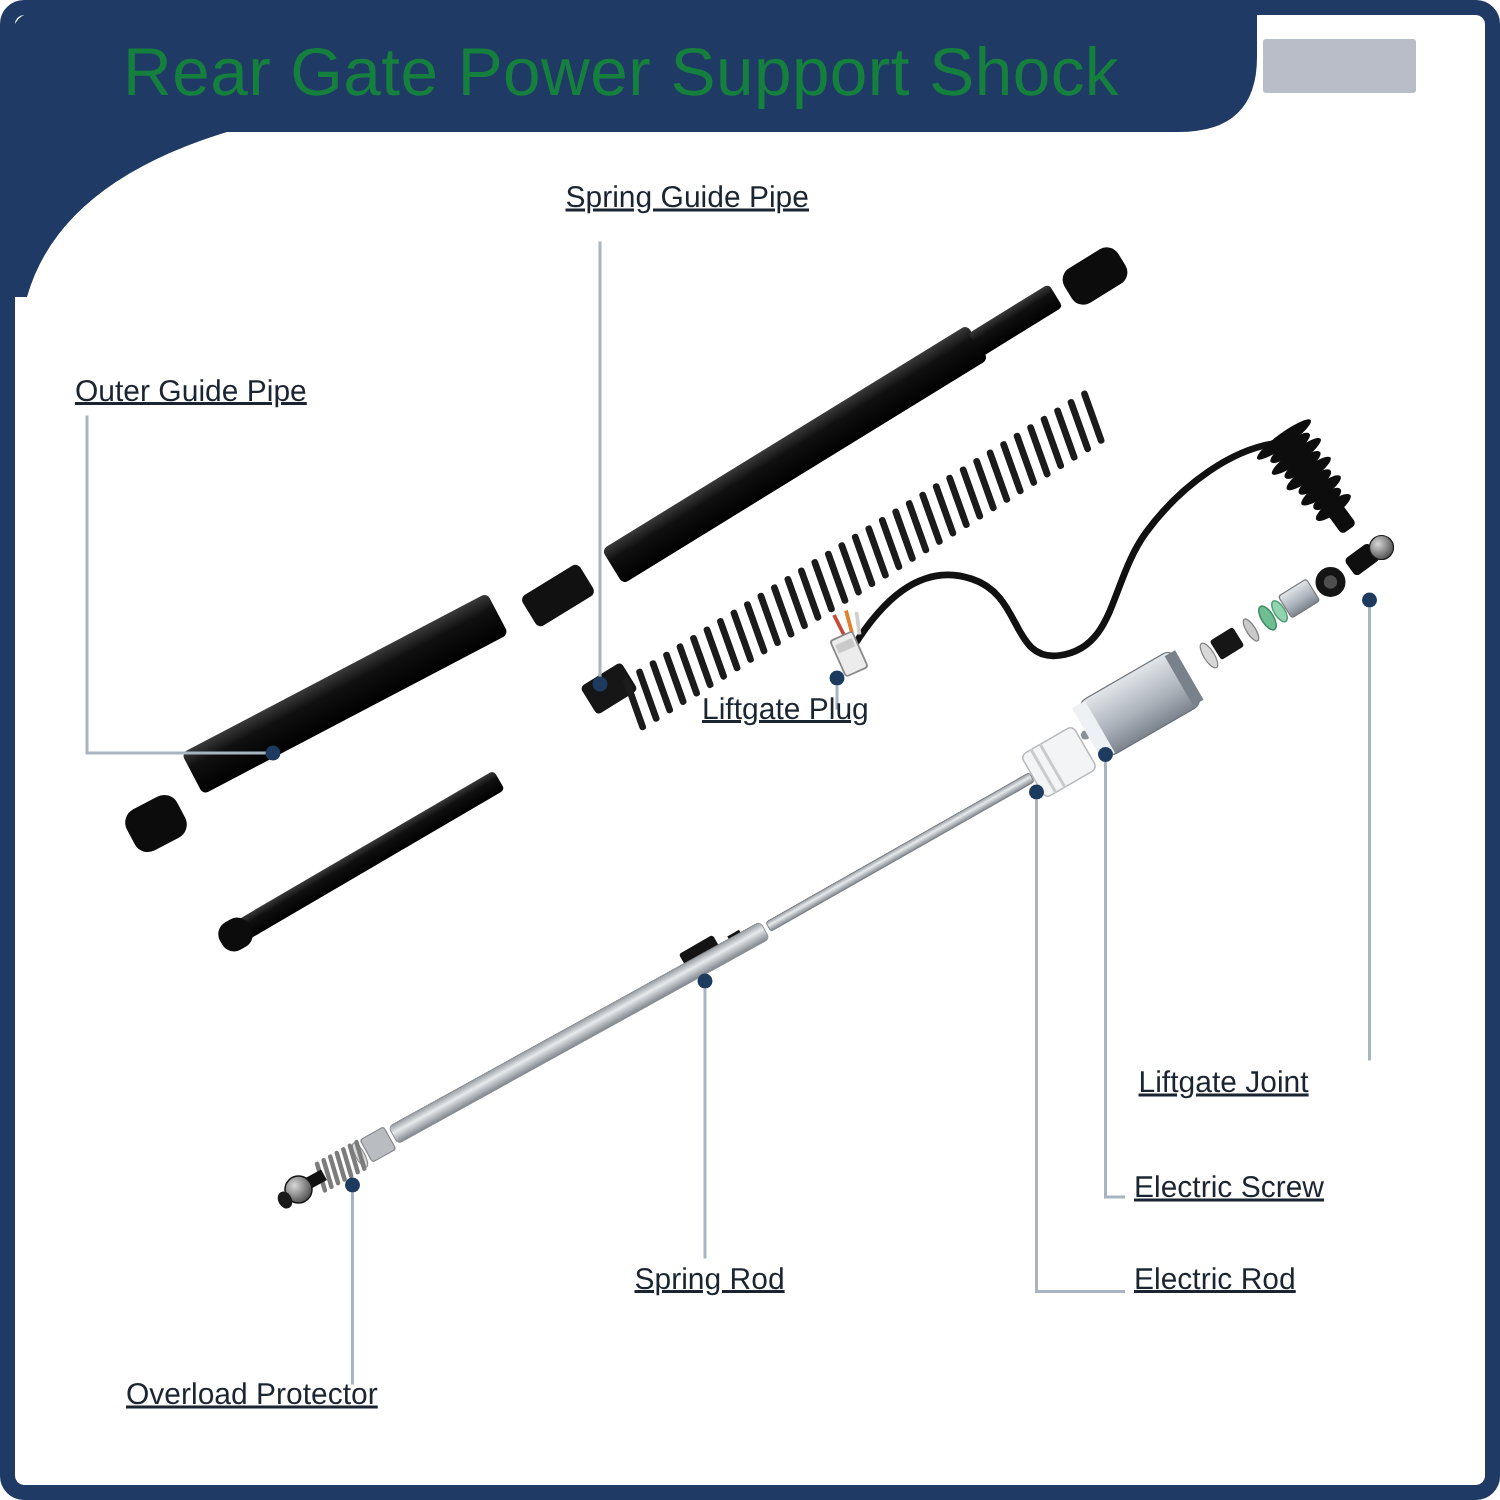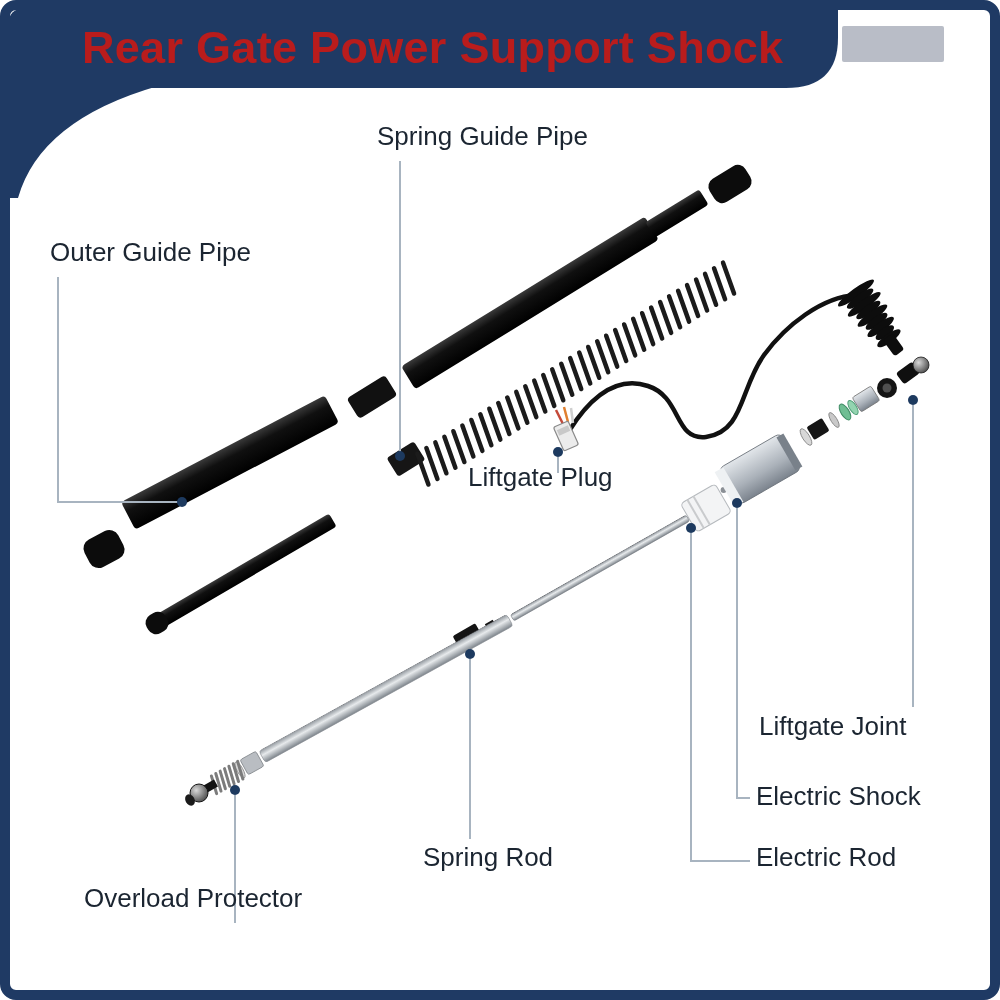--- a/index.html
+++ b/index.html
@@ -14,26 +14,26 @@
     border-radius:16px;
     z-index:5;pointer-events:none;
   }
   svg.scene{position:absolute;left:0;top:0;z-index:1;}
   .navy{fill:var(--navy,#1f3a64);}
   .grayblock{fill:var(--gray-block,#b9bdc7);}
   .leader{stroke:var(--leader,#a8b4c0);stroke-width:2;fill:none;}
   .dot{fill:var(--dot,#1f3a64);}
   .title{
     position:absolute;left:82px;top:22px;z-index:7;
-    font-size:45px;font-weight:700;color:#b91c1c;letter-spacing:.3px;
+    font-size:45px;font-weight:400;color:#15803d;letter-spacing:.3px;
     white-space:nowrap;
   }
   .label{
     position:absolute;z-index:6;white-space:nowrap;
-    font-size:26px;font-weight:500;color:var(--label-text,#1b2531);
+    font-size:20px;font-weight:500;color:var(--label-text,#1b2531);text-decoration:underline;
   }
 </style>
 </head>
 <body>
 
 <div class="frame"></div>
 
 <svg class="scene" width="1000" height="1000" viewBox="0 0 1000 1000">
   <defs>
     <linearGradient id="gblack" x1="0" y1="0" x2="0" y2="1">
@@ -223,19 +223,19 @@
     <circle class="dot" cx="470" cy="654" r="5"></circle>
 
     <path class="leader" d="M235,923 V795"></path>
     <circle class="dot" cx="235" cy="790" r="5"></circle>
   </g>
 </svg>
 
 <div class="title">Rear Gate Power Support Shock</div>
 
 <div class="label" style="left:377px;top:121px">Spring Guide Pipe</div>
-<div class="label" style="left:50px;top:237px">Outer Guide Pipe</div>
+<div class="label" style="left:50px;top:250px">Outer Guide Pipe</div>
 <div class="label" style="left:468px;top:462px">Liftgate Plug</div>
 <div class="label" style="left:759px;top:711px">Liftgate Joint</div>
-<div class="label" style="left:756px;top:781px">Electric Shock</div>
+<div class="label" style="left:756px;top:781px">Electric Screw</div>
 <div class="label" style="left:756px;top:842px">Electric Rod</div>
 <div class="label" style="left:423px;top:842px">Spring Rod</div>
-<div class="label" style="left:84px;top:883px">Overload Protector</div>
+<div class="label" style="left:84px;top:919px">Overload Protector</div>
 
 </body></html>

